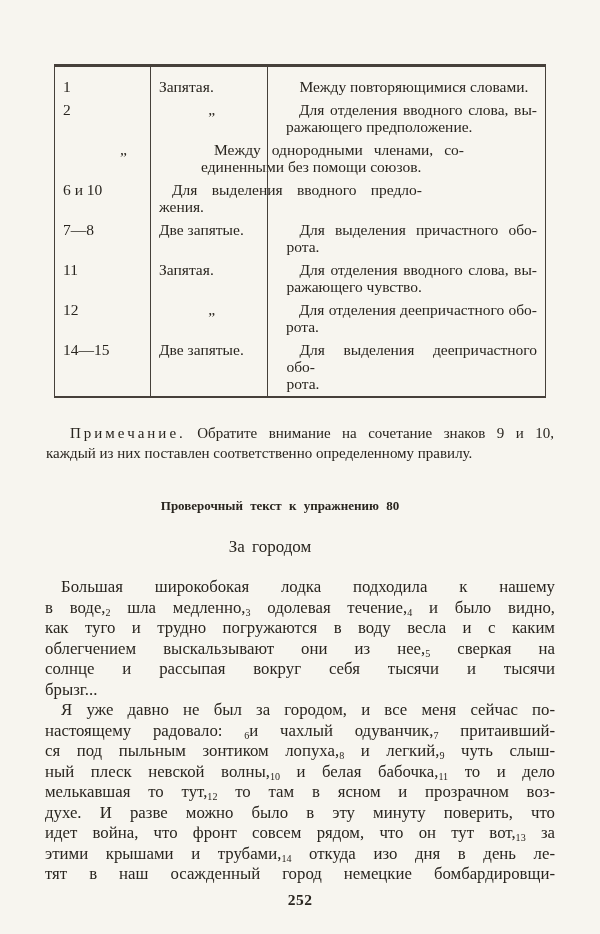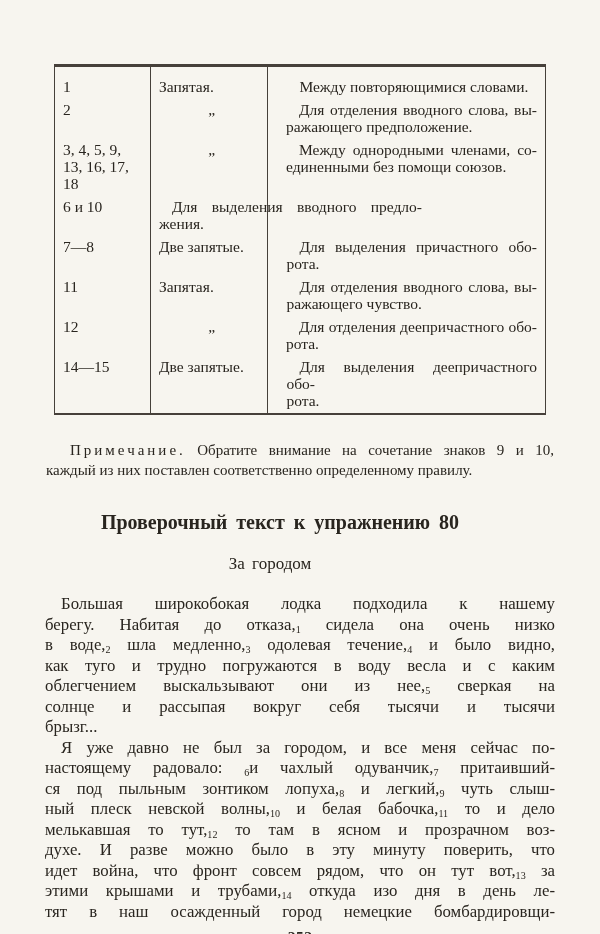--- a/index.html
+++ b/index.html
@@ -45,21 +45,21 @@
   
   .note{
     width:508px;margin:25px 0 0 46px;
     font-size:15px;line-height:20px;
   }
   .note-l1{padding-left:24px;text-align:justify;text-align-last:justify;}
   .spaced{letter-spacing:3px;}
   
   .heading{
     margin-top:31px;text-align:center;
-    font-weight:bold;font-size:20px;line-height:23px;
+    font-weight:bold;font-size:13px;line-height:23px;
     word-spacing:4px;
     padding-right:40px;
   }
   .subheading{
     margin-top:19px;text-align:center;
     font-size:17px;line-height:22px;
     word-spacing:3px;
     padding-right:60px;
   }
   
@@ -104,25 +104,20 @@
           <div class="cell c1">
             <div class="tl">2</div>
           </div>
           <div class="cell c2 ditto">„</div>
           <div class="cell c3">
             <div class="tl uf jl">Для отделения вводного слова, вы-</div>
             <div class="tl">ражающего предположение.</div>
           </div>
         </div>
         <div class="t-row">
-          <div class="cell c1">
-            <div class="tl">3, 4, 5, 9,</div>
-            <div class="tl">13, 16, 17,</div>
-            <div class="tl">18</div>
-          </div>
           <div class="cell c2 ditto">„</div>
           <div class="cell c3">
             <div class="tl uf jl">Между однородными членами, со-</div>
             <div class="tl">единенными без помощи союзов.</div>
           </div>
         </div>
         <div class="t-row">
           <div class="cell c1">
             <div class="tl">6 и 10</div>
           </div>
@@ -179,21 +174,20 @@
     <div class="note-l2">каждый из них поставлен соответственно определенному правилу.</div>
   </div>
 
   <div class="heading">Проверочный текст к упражнению 80</div>
 
   <div class="subheading">За городом</div>
 
   <div class="body-text">
       <div class="para">
         <div class="line pfirst">Большая широкобокая лодка подходила к нашему</div>
-        <div class="line">берегу. Набитая до отказа,<sub>1</sub> сидела она очень низко</div>
         <div class="line">в воде,<sub>2</sub> шла медленно,<sub>3</sub> одолевая течение,<sub>4</sub> и было видно,</div>
         <div class="line">как туго и трудно погружаются в воду весла и с каким</div>
         <div class="line">облегчением выскальзывают они из нее,<sub>5</sub> сверкая на</div>
         <div class="line">солнце и рассыпая вокруг себя тысячи и тысячи</div>
         <div class="line nolast">брызг...</div>
       </div>
       <div class="para">
         <div class="line pfirst">Я уже давно не был за городом, и все меня сейчас по-</div>
         <div class="line">настоящему радовало: <sub>6</sub>и чахлый одуванчик,<sub>7</sub> притаивший-</div>
         <div class="line">ся под пыльным зонтиком лопуха,<sub>8</sub> и легкий,<sub>9</sub> чуть слыш-</div>

